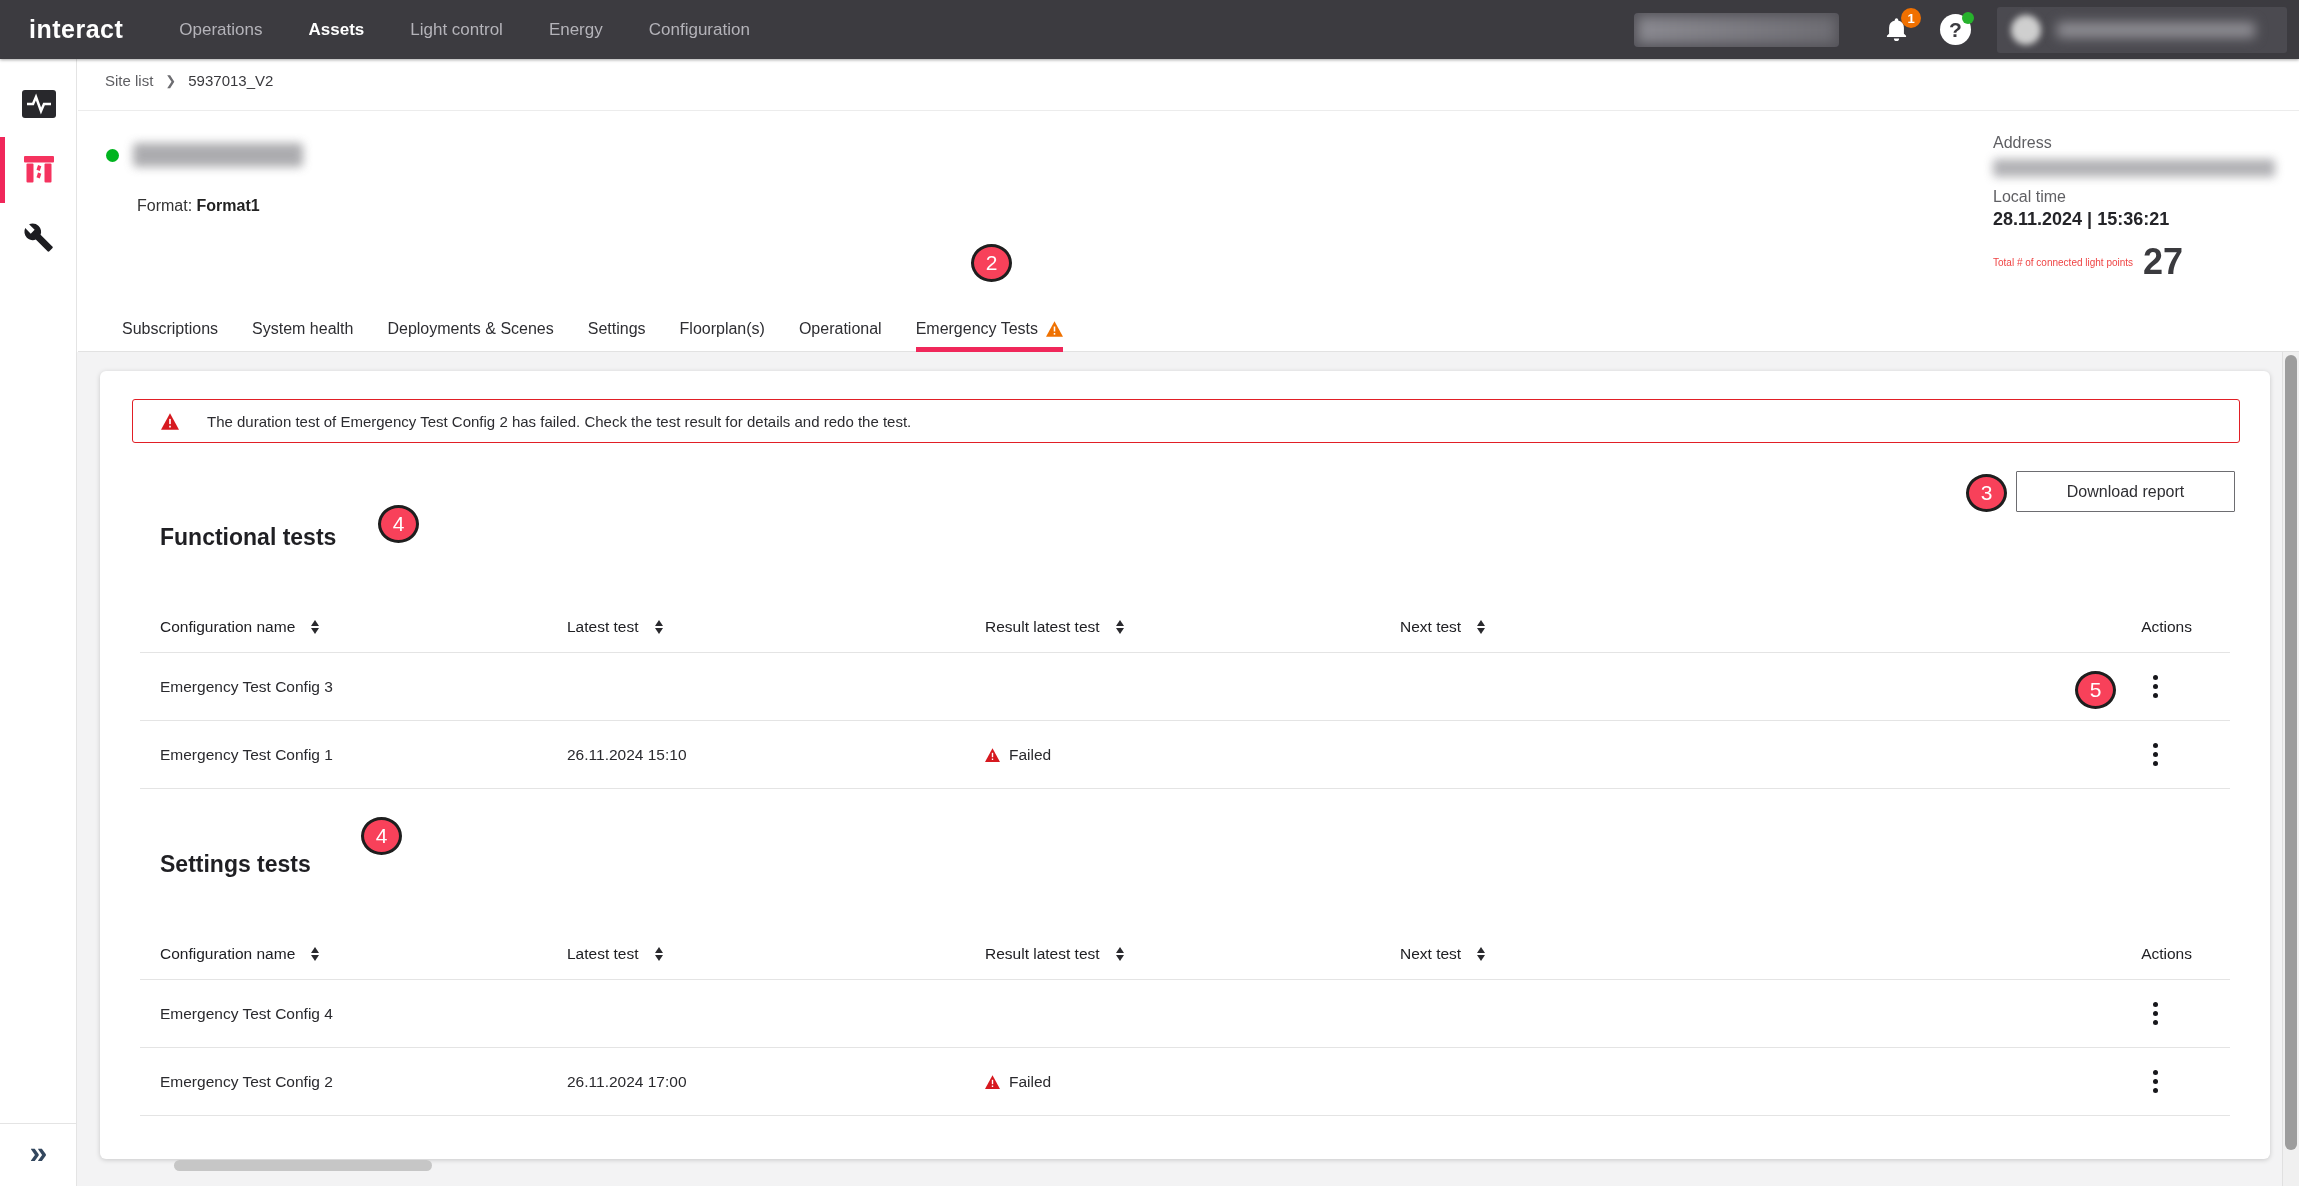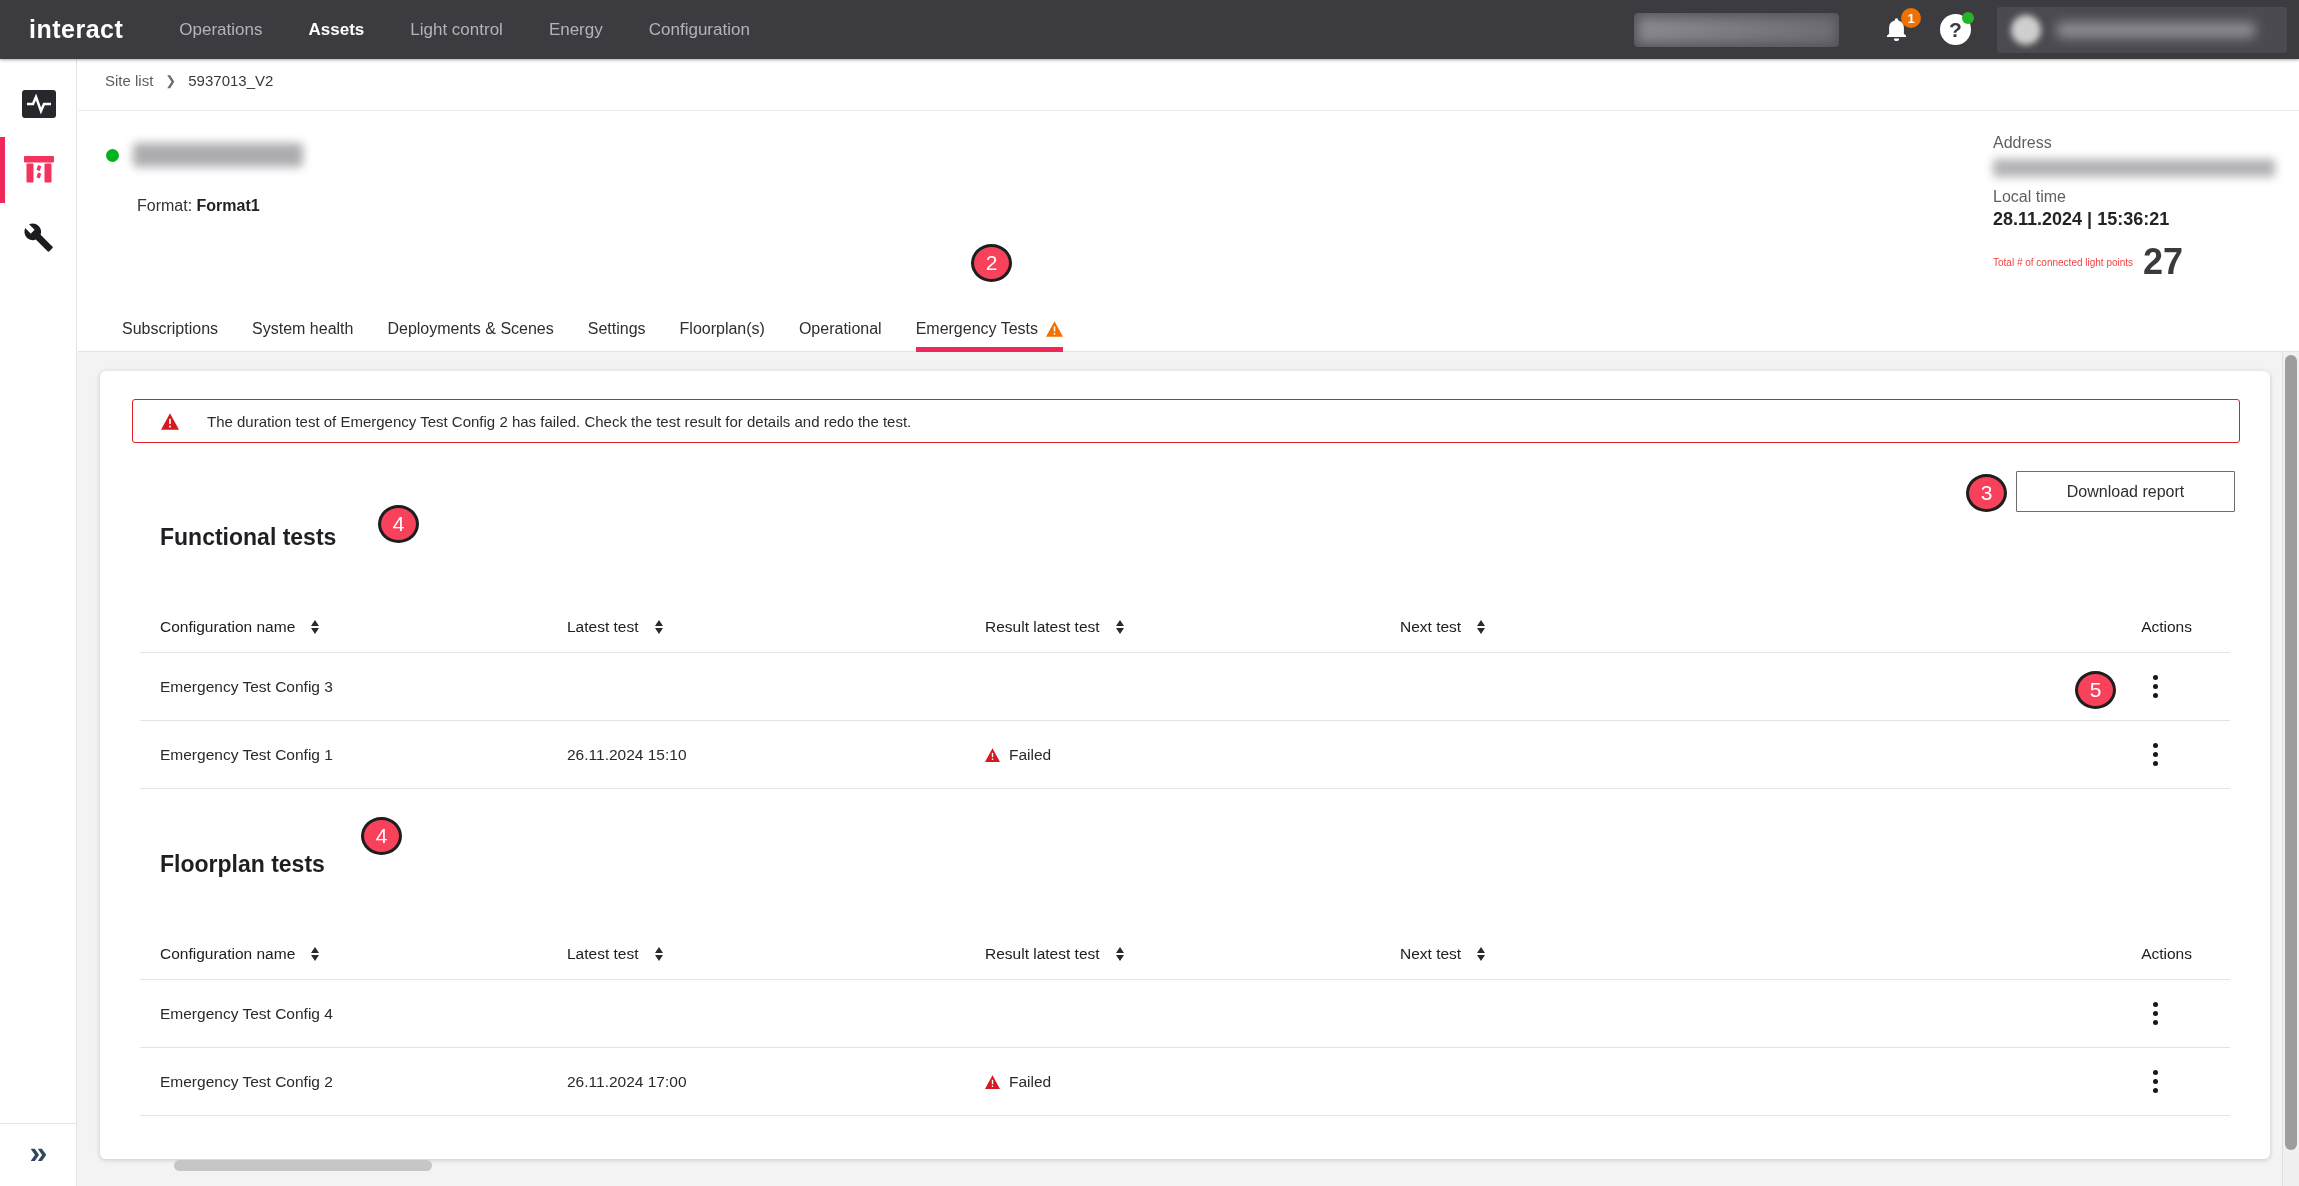--- a/index.html
+++ b/index.html
@@ -301,21 +301,21 @@
           <div class="cell actions">
             <span class="kebab">
                 <i></i>
                 <i></i>
                 <i></i>
               </span>
           </div>
         </div>
       </div>
 
-      <h2 class="section-title duration">Floorplan tests</h2>
+      <h2 class="section-title duration">Settings tests</h2>
       <div class="tbl">
         <div class="trow head">
           <div class="cell">
             <span>Configuration name</span>
             <span class="sort">
                 <i class="up"></i>
                 <i class="down"></i>
               </span>
           </div>
           <div class="cell">

